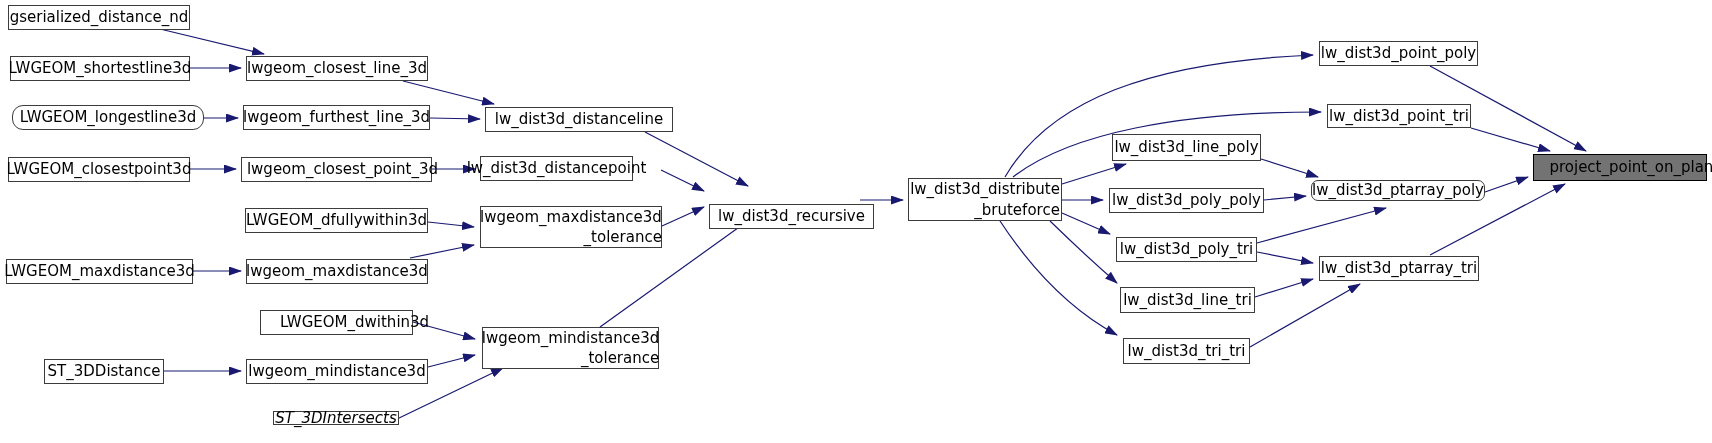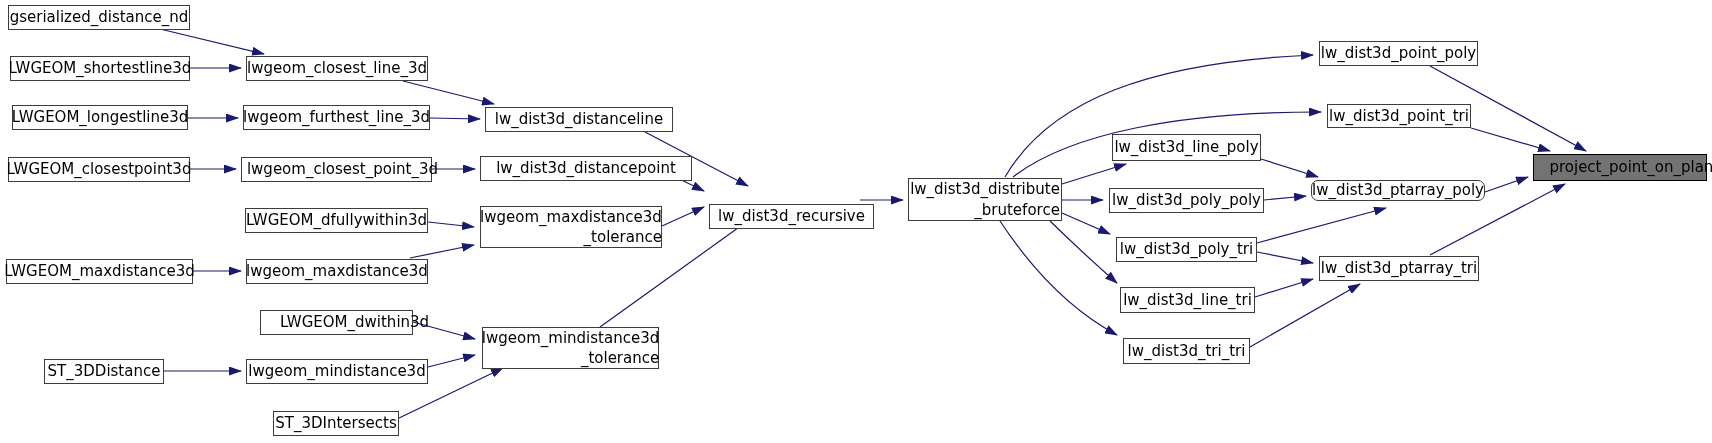--- a/index.html
+++ b/index.html
@@ -94,34 +94,34 @@
         <path d="M1250,347 L1360,284" class="edge" marker-end="url(#arrow)"></path>
         <path d="M1430,66 L1586,151" class="edge" marker-end="url(#arrow)"></path>
         <path d="M1471,128 L1550,151" class="edge" marker-end="url(#arrow)"></path>
         <path d="M1485,192 L1528,177" class="edge" marker-end="url(#arrow)"></path>
         <path d="M1430,255 L1565,184" class="edge" marker-end="url(#arrow)"></path>
       </g>
   </svg>
   <div>
       <div class="node" style="left: 8px; top: 5px; width: 182px; height: 25px;">gserialized_distance_nd</div>
       <div class="node" style="left: 10px; top: 56px; width: 180px; height: 25px;">LWGEOM_shortestline3d</div>
-      <div class="node" style="left: 12px; top: 105px; width: 176px; height: 25px;">LWGEOM_longestline3d</div>
+      <div class="node" style="left: 12px; top: 105px; width: 192px; height: 25px; border-radius: 11px;">LWGEOM_longestline3d</div>
       <div class="node" style="left: 8px; top: 157px; width: 182px; height: 25px;">LWGEOM_closestpoint3d</div>
       <div class="node" style="left: 6px; top: 259px; width: 187px; height: 25px;">LWGEOM_maxdistance3d</div>
       <div class="node" style="left: 44px; top: 359px; width: 120px; height: 25px;">ST_3DDistance</div>
       <div class="node" style="left: 246px; top: 56px; width: 182px; height: 25px;">lwgeom_closest_line_3d</div>
       <div class="node" style="left: 243px; top: 105px; width: 187px; height: 25px;">lwgeom_furthest_line_3d</div>
       <div class="node" style="left: 241px; top: 157px; width: 191px; height: 25px; padding-left: 12px;">lwgeom_closest_point_3d</div>
       <div class="node" style="left: 245px; top: 208px; width: 183px; height: 25px;">LWGEOM_dfullywithin3d</div>
       <div class="node" style="left: 246px; top: 259px; width: 182px; height: 25px;">lwgeom_maxdistance3d</div>
       <div class="node" style="left: 260px; top: 310px; width: 153px; height: 25px; padding-left: 36px;">LWGEOM_dwithin3d</div>
       <div class="node" style="left: 246px; top: 359px; width: 182px; height: 25px;">lwgeom_mindistance3d</div>
-      <div class="node" style="left: 273px; top: 411px; width: 126px; height: 25px;">ST_3DIntersects</div>
+      <div class="node" style="left: 273px; top: 411px; width: 126px; height: 14px; font-style: italic;">ST_3DIntersects</div>
       <div class="node" style="left: 485px; top: 107px; width: 188px; height: 25px;">lw_dist3d_distanceline</div>
-      <div class="node" style="left: 480px; top: 156px; width: 212px; height: 25px;">lw_dist3d_distancepoint</div>
+      <div class="node" style="left: 480px; top: 156px; width: 153px; height: 25px;">lw_dist3d_distancepoint</div>
       <div class="node" style="left: 480px; top: 206px; width: 182px; height: 42px;">lwgeom_maxdistance3d
 _tolerance</div>
       <div class="node" style="left: 482px; top: 327px; width: 177px; height: 42px;">lwgeom_mindistance3d
 _tolerance</div>
       <div class="node" style="left: 709px; top: 204px; width: 165px; height: 25px;">lw_dist3d_recursive</div>
       <div class="node" style="left: 908px; top: 178px; width: 154px; height: 43px;">lw_dist3d_distribute
 _bruteforce</div>
       <div class="node" style="left: 1112px; top: 134px; width: 149px; height: 27px;">lw_dist3d_line_poly</div>
       <div class="node" style="left: 1109px; top: 188px; width: 155px; height: 25px;">lw_dist3d_poly_poly</div>
       <div class="node" style="left: 1116px; top: 237px; width: 141px; height: 25px;">lw_dist3d_poly_tri</div>

